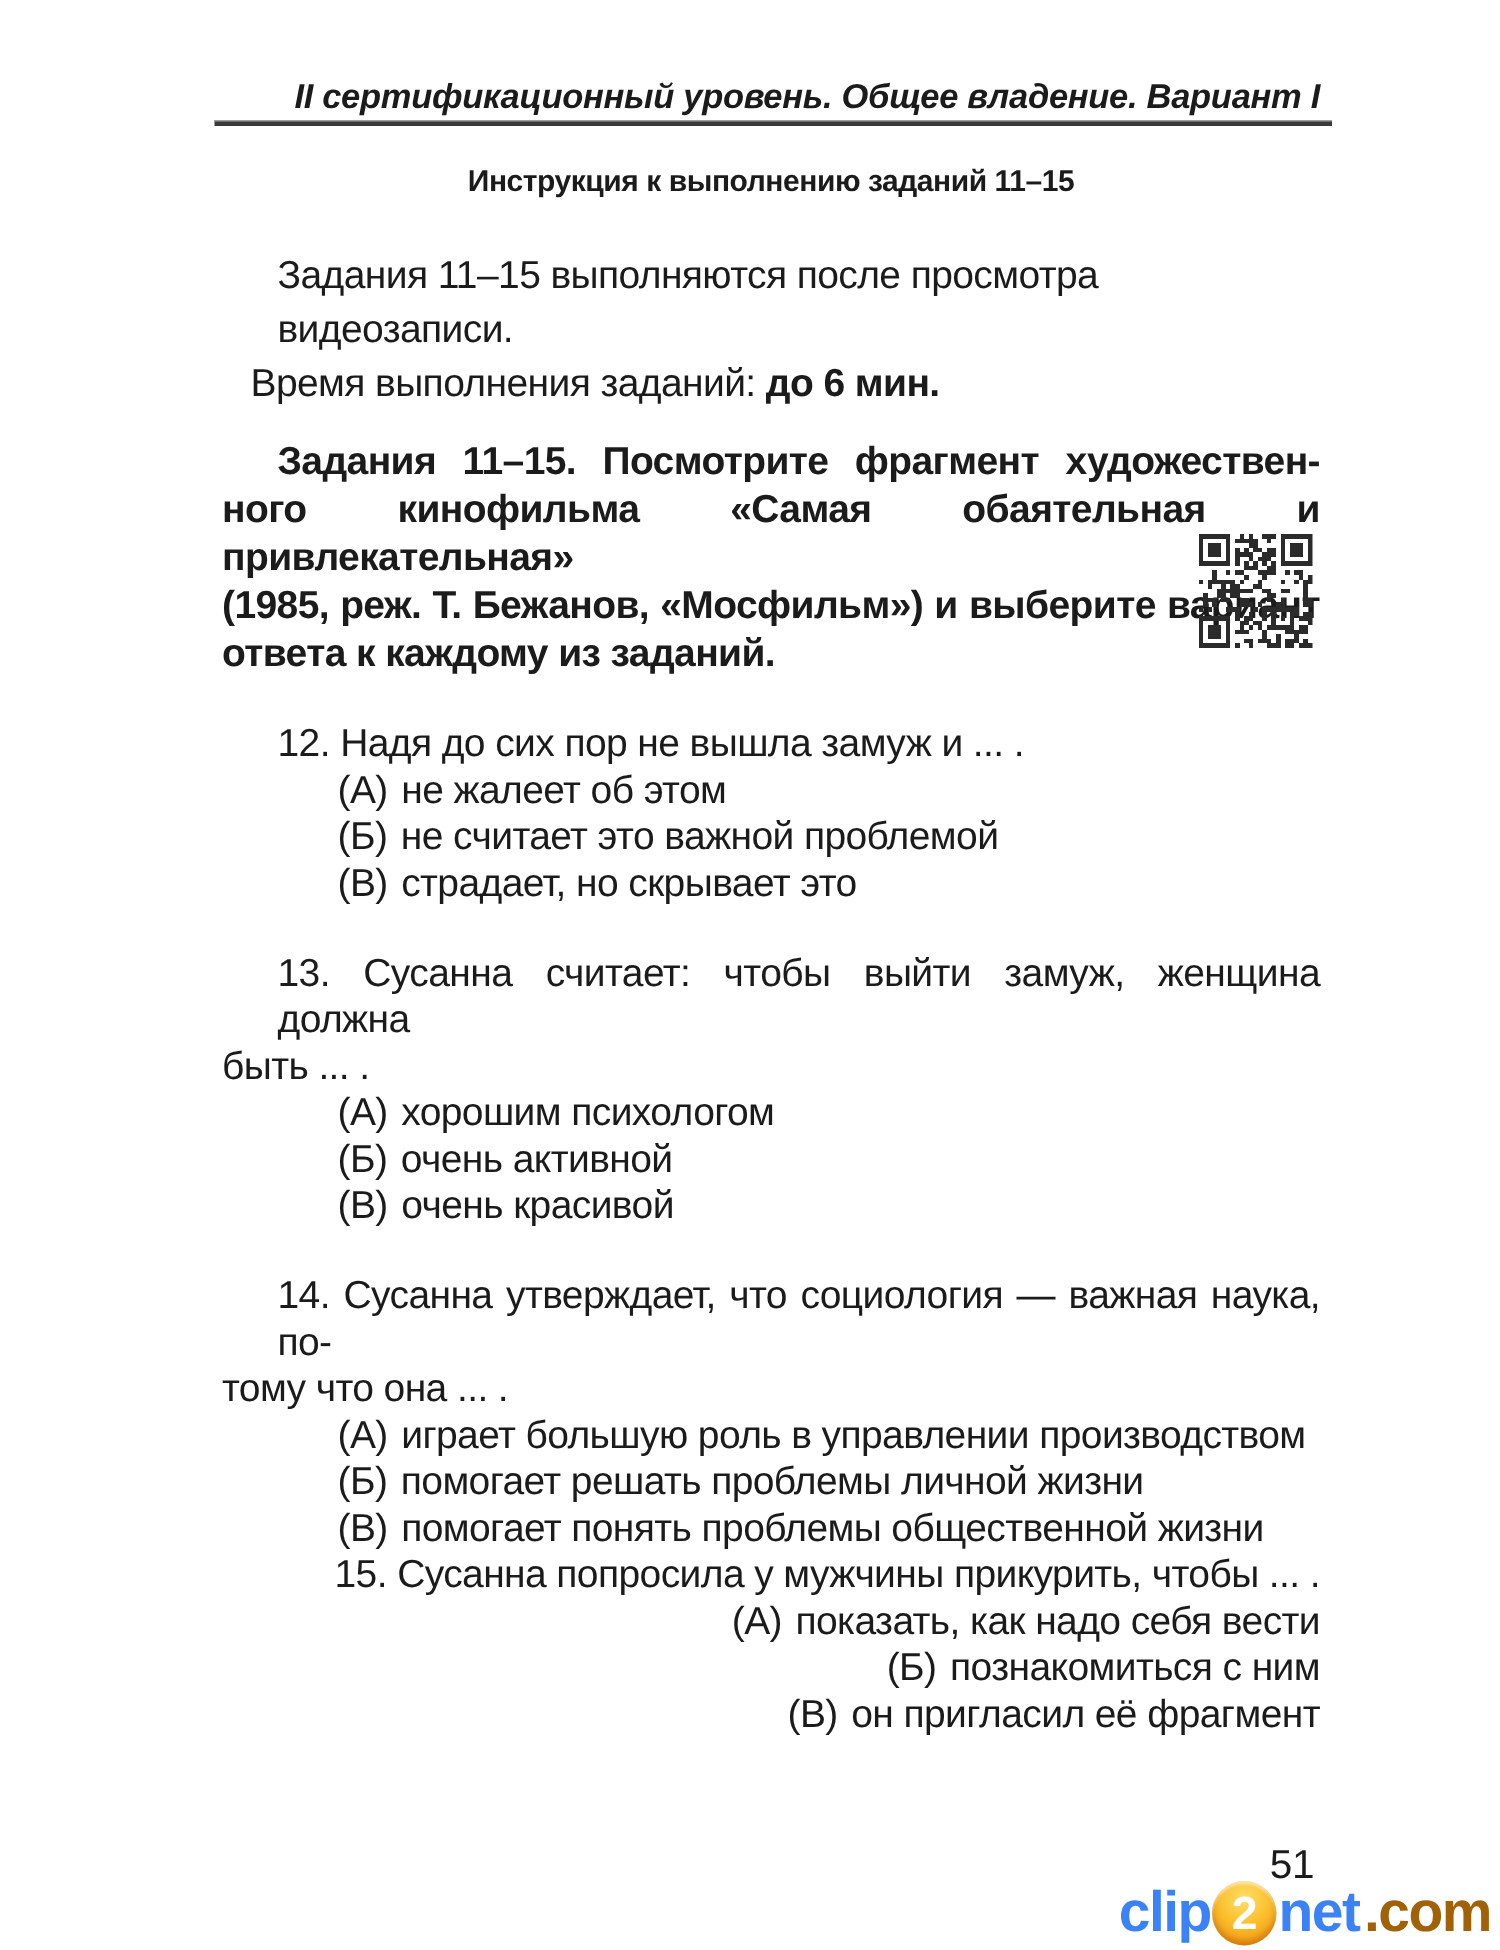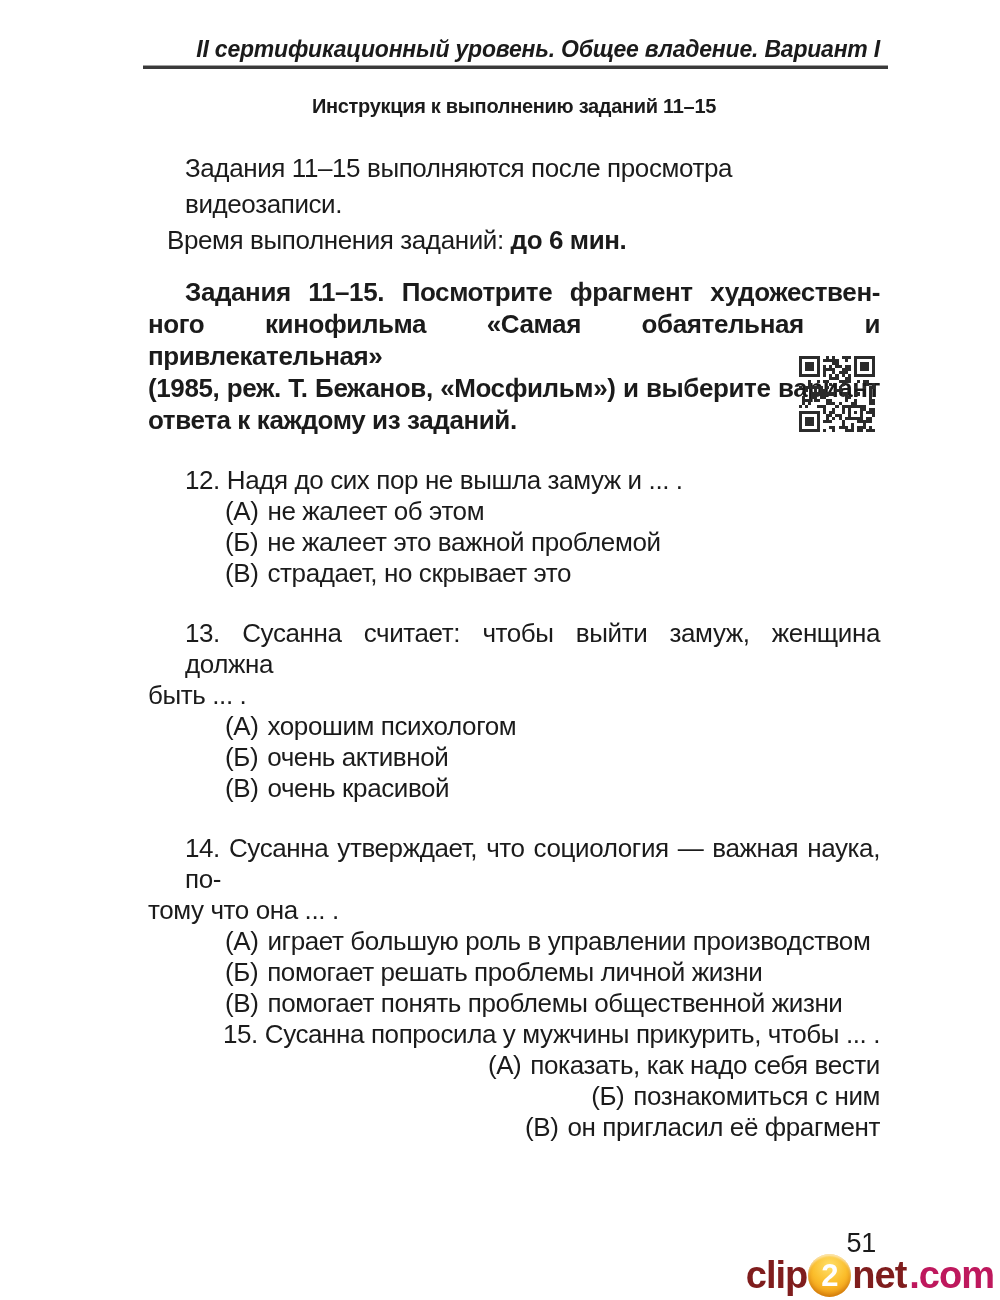--- a/index.html
+++ b/index.html
@@ -13,20 +13,21 @@
   }
   .content{position:absolute;left:148px;right:120px;top:36px;}
 
   .doc-header{
     text-align:right;
     font-style:italic;
     font-weight:600;
     font-size:23px;
     line-height:26px;
     letter-spacing:-0.2px;
+    margin-top:15px;
   }
   .header-rule{
     margin-top:3px;
     margin-left:-5px;margin-right:-8px;
     height:3px;
     background:#3a3a3a;
     border-top:1px solid #a0a0a0;
   }
   .doc-title{
     margin-top:22px;
@@ -59,30 +60,30 @@
   .page-number{
     position:absolute;top:1228px;right:124px;
     font-size:27px;letter-spacing:-0.3px;
   }
 
   .watermark{
     position:absolute;top:1254px;right:6px;
     display:flex;align-items:center;
     font-weight:bold;font-size:38px;letter-spacing:-1px;
   }
-  .wm-blue{color:#7f1d1d;}
+  .wm-blue{color:#3b82f6;}
   .wm-badge{
     width:43px;height:43px;border-radius:50%;
     background:radial-gradient(circle at 50% 28%, #ffe06a 0%, #fbbf2d 45%, #f29d16 80%, #ea8c10 100%);
     box-shadow:inset 0 -3px 4px rgba(170,85,0,.45), inset 0 2px 2px rgba(255,255,255,.6);
     display:flex;align-items:center;justify-content:center;
     margin:0 1px;
   }
   .wm-badge span{color:#ffffff;font-size:31px;font-weight:bold;letter-spacing:0;}
-  .wm-com{color:#be185d;margin-left:3px;}
+  .wm-com{color:#a16207;margin-left:3px;}
 </style>
 </head>
 <body>
 
 <div class="page">
   <div class="content">
 
     <div class="doc-header">II сертификационный уровень. Общее владение. Вариант I</div>
     <div class="header-rule"></div>
 
@@ -97,21 +98,21 @@
       <div class="indent jline">Задания 11–15. Посмотрите фрагмент художествен-</div>
       <div class="jline">ного кинофильма «Самая обаятельная и привлекательная»</div>
       <div class="jline">(1985, реж. Т. Бежанов, «Мосфильм») и выберите вариант</div>
       <div>ответа к каждому из заданий.</div>
     </div>
 
 
     <section class="question mt-q12">
       <div class="q-first">12. Надя до сих пор не вышла замуж и ... .</div>
       <div class="option"><span class="label">(А)</span><span>не жалеет об этом</span></div>
-      <div class="option"><span class="label">(Б)</span><span>не жалеет это важной проблемой</span></div>
+      <div class="option"><span class="label">(Б)</span><span>не считает это важной проблемой</span></div>
       <div class="option"><span class="label">(В)</span><span>страдает, но скрывает это</span></div>
     </section>
 
     <section class="question mt-q13">
       <div class="q-first jline">13. Сусанна считает: чтобы выйти замуж, женщина должна</div>
       <div>быть ... .</div>
       <div class="option"><span class="label">(А)</span><span>хорошим психологом</span></div>
       <div class="option"><span class="label">(Б)</span><span>очень активной</span></div>
       <div class="option"><span class="label">(В)</span><span>очень красивой</span></div>
     </section>

